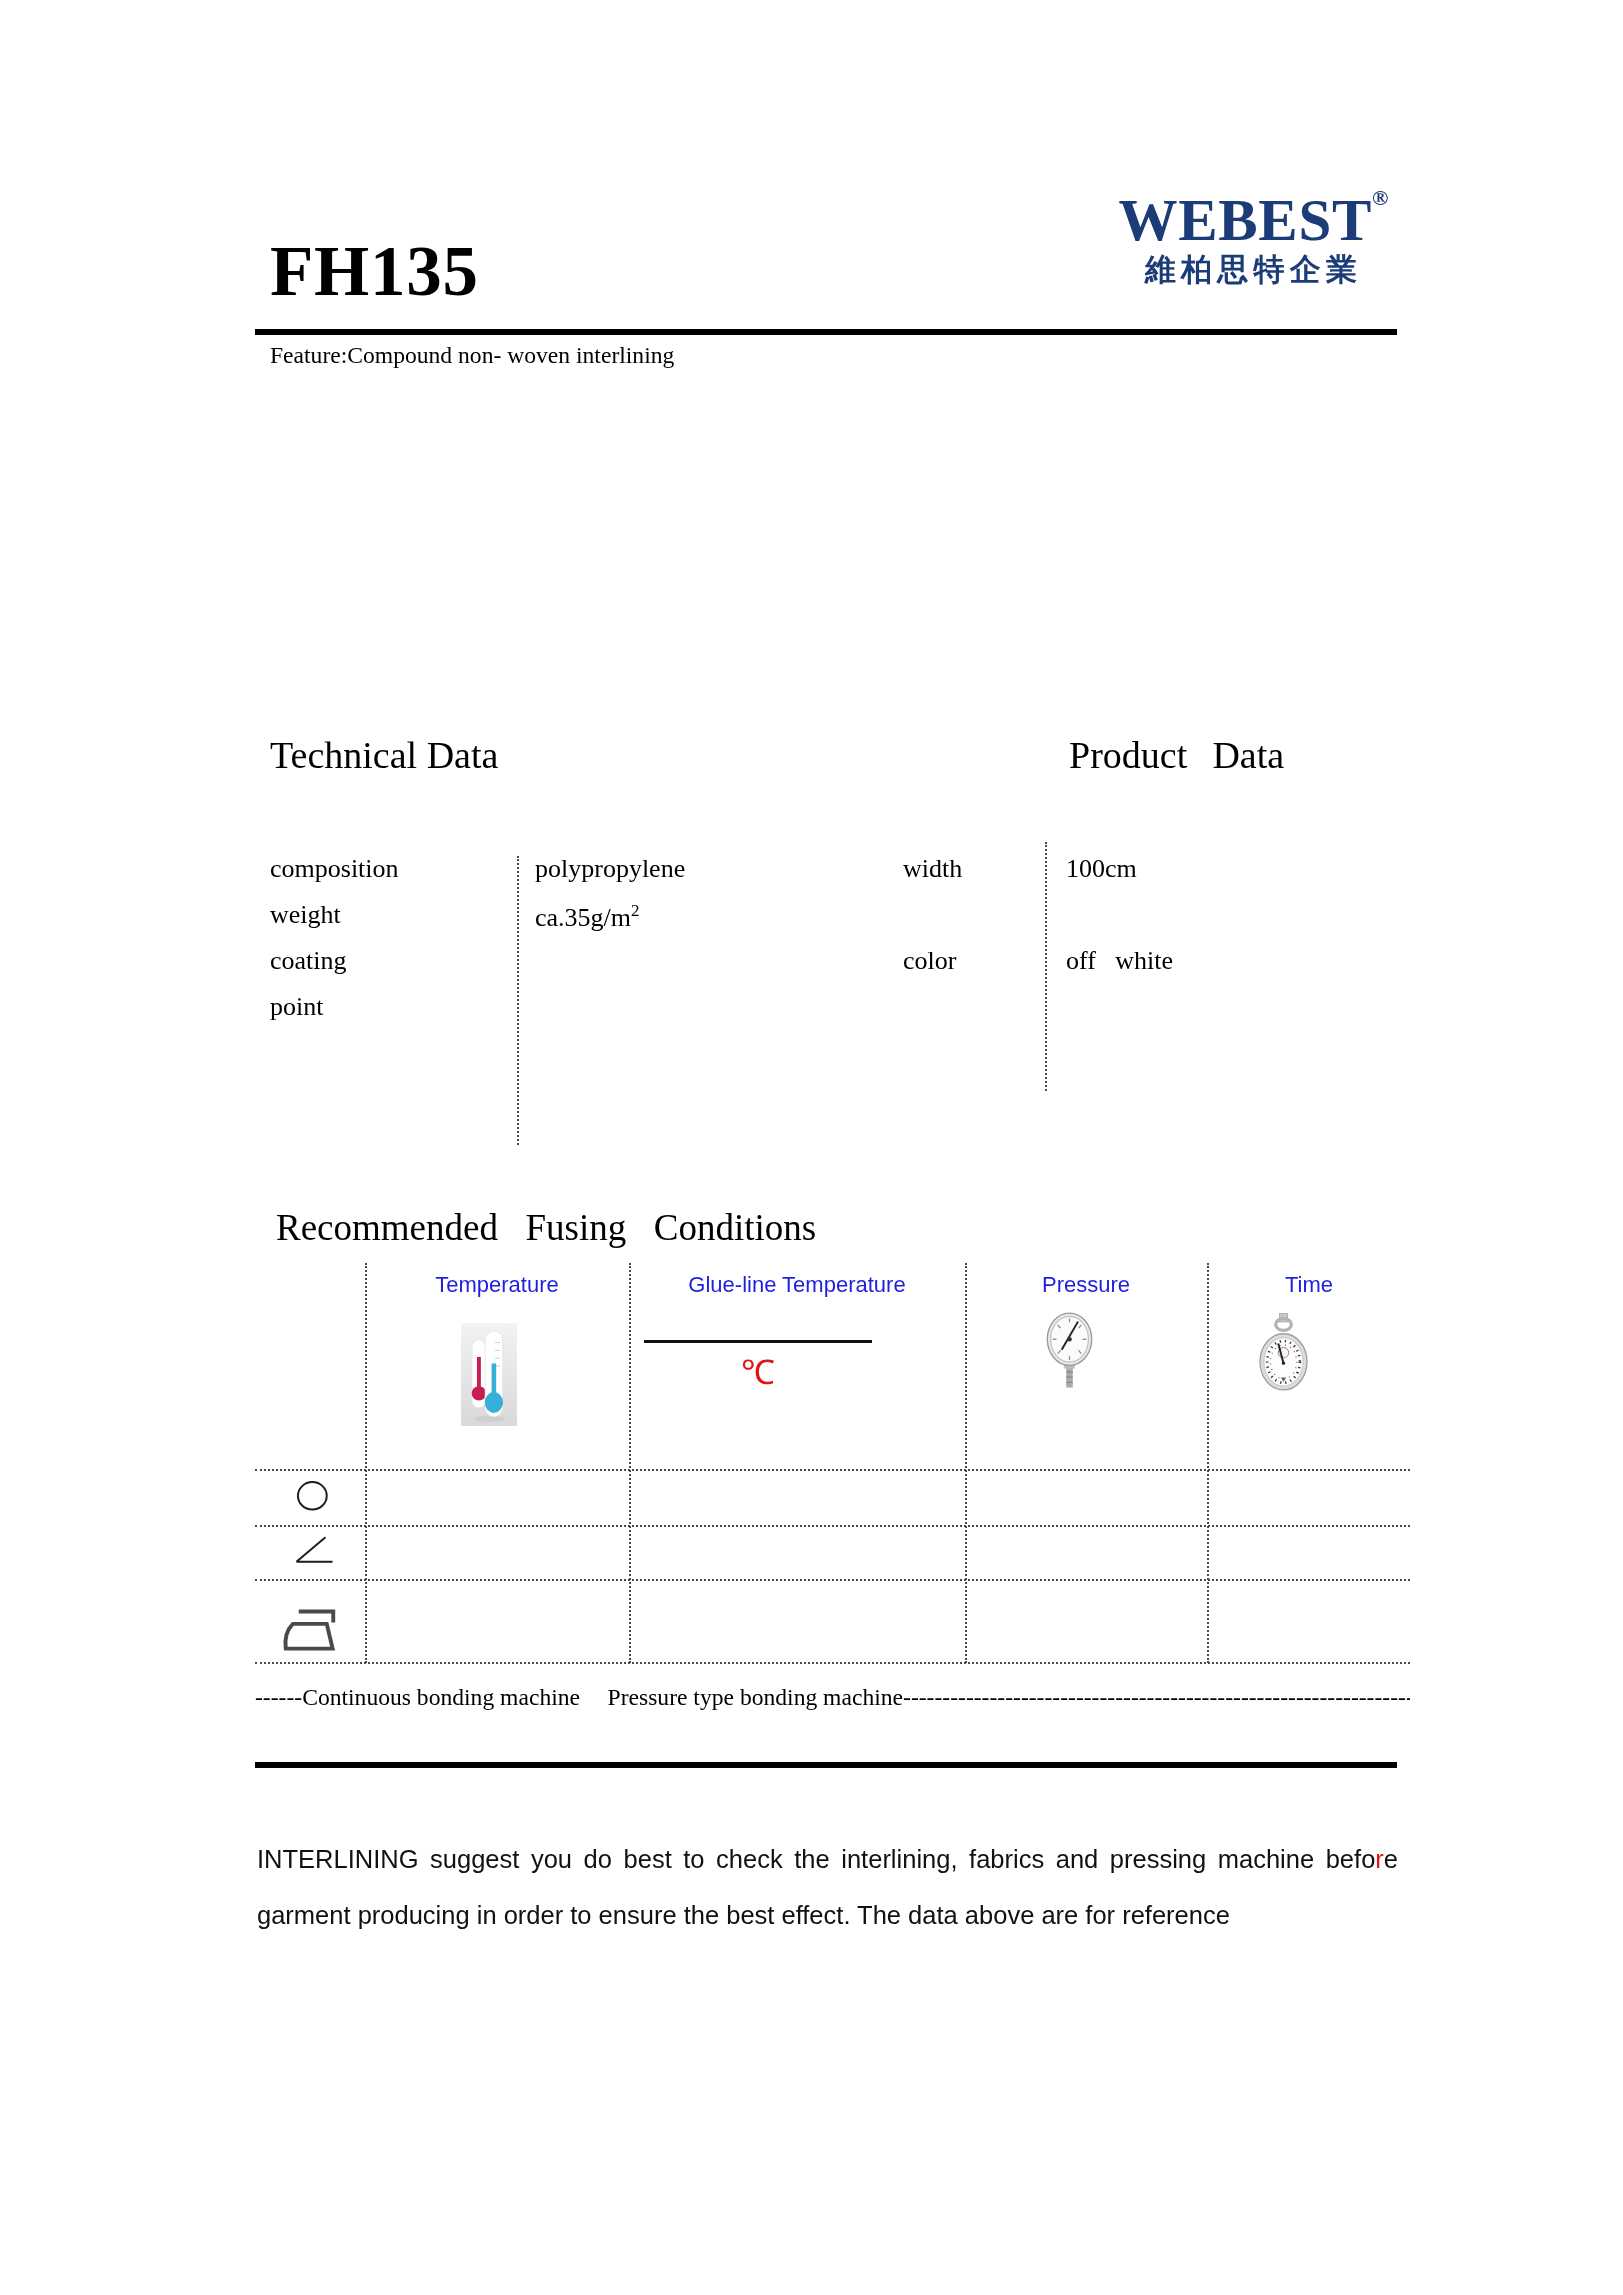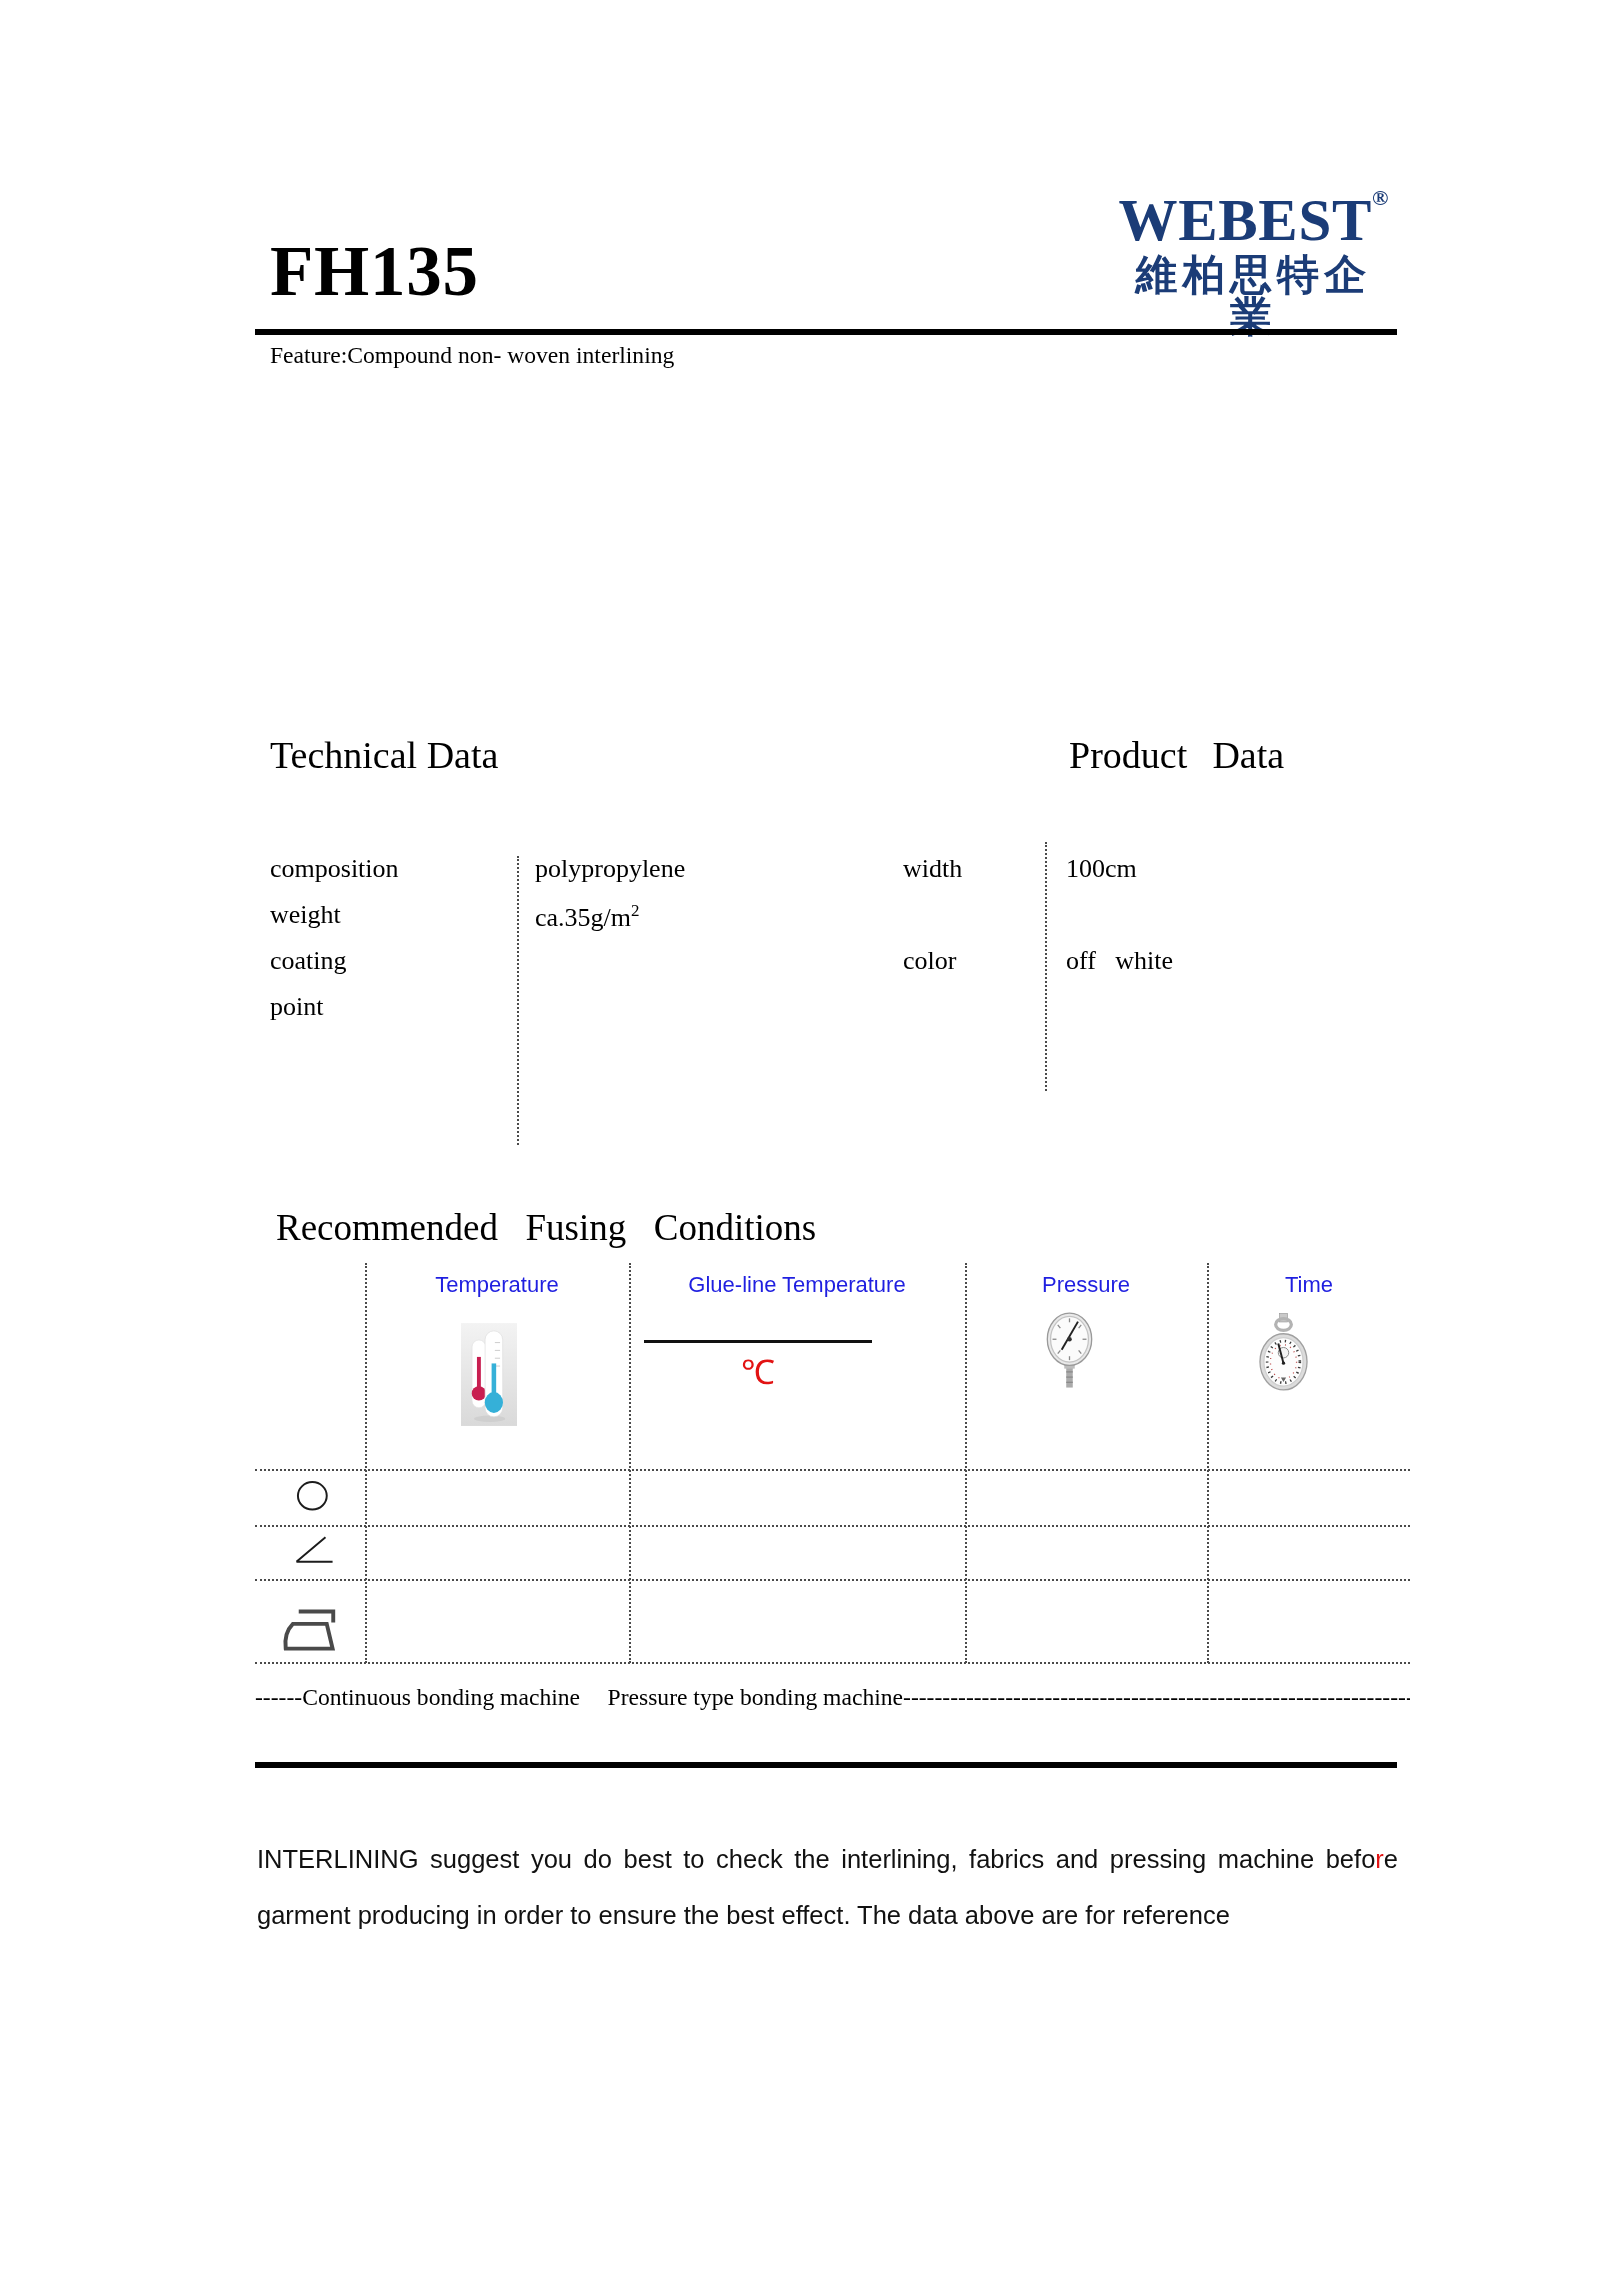--- a/index.html
+++ b/index.html
@@ -7,21 +7,21 @@
         font-family:"Liberation Serif",serif;color:#000;}
   .abs{position:absolute;}
   .serif{font-family:"Liberation Serif",serif;}
   .sans{font-family:"Liberation Sans",sans-serif;}
 
   
   .product-code{left:270px;top:236px;font-size:71px;font-weight:bold;line-height:1;letter-spacing:0.7px;}
   .logo{left:1113px;top:191px;width:281px;text-align:center;color:#1b3c77;line-height:1;}
   .logo .brand{font-size:59px;font-weight:bold;letter-spacing:0.7px;display:inline-block;}
   .logo .reg{font-size:22px;vertical-align:top;position:relative;top:-3.9px;font-weight:bold;}
-  .logo .cn{font-size:42px;font-weight:bold;letter-spacing:5.2px;margin-top:3.9px;}
+  .logo .cn{font-size:31px;font-weight:bold;letter-spacing:5.2px;margin-top:3.9px;}
   .rule{background:#000;height:5.9px;width:1142px;left:255px;}
   .rule-1{top:329px;}
   .feature{left:270px;top:342px;font-size:23.6px;}
 
   
   .tech-title{left:270px;top:733px;font-size:38px;}
   .prod-title{left:1069px;top:733px;font-size:38px;word-spacing:15.7px;}
 
   
   .t-label{font-size:26px;line-height:1;}

